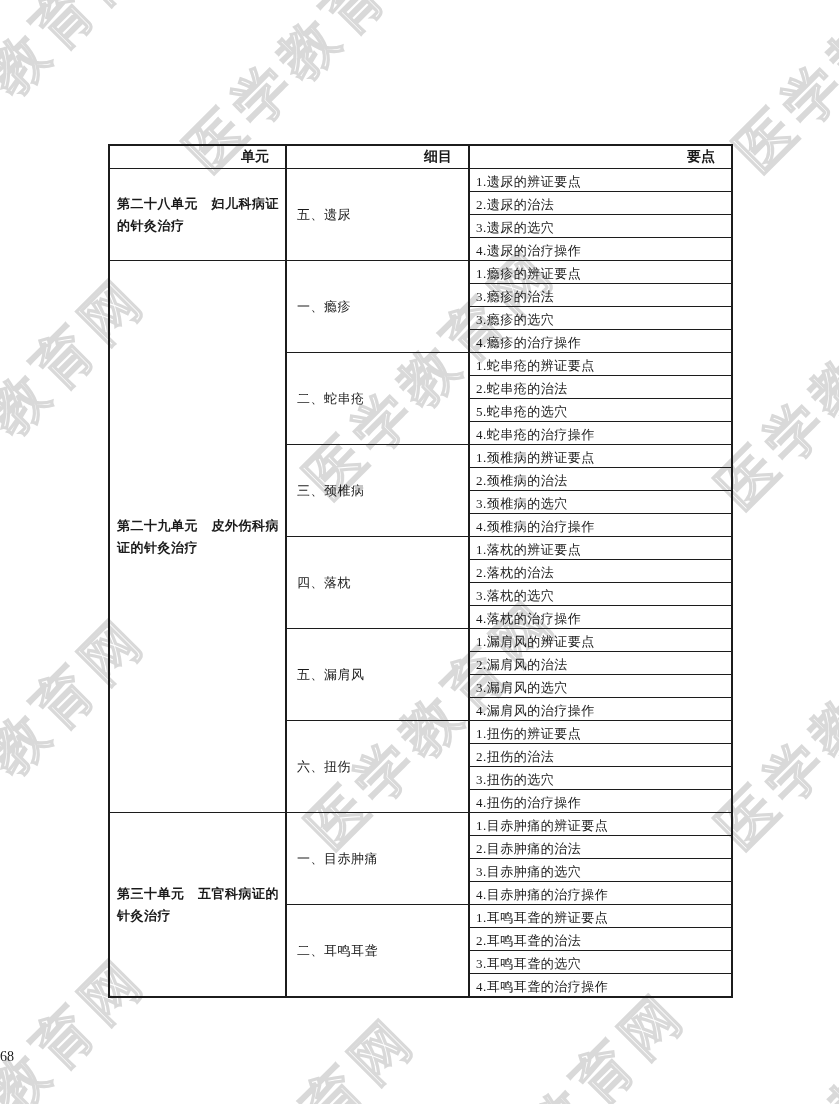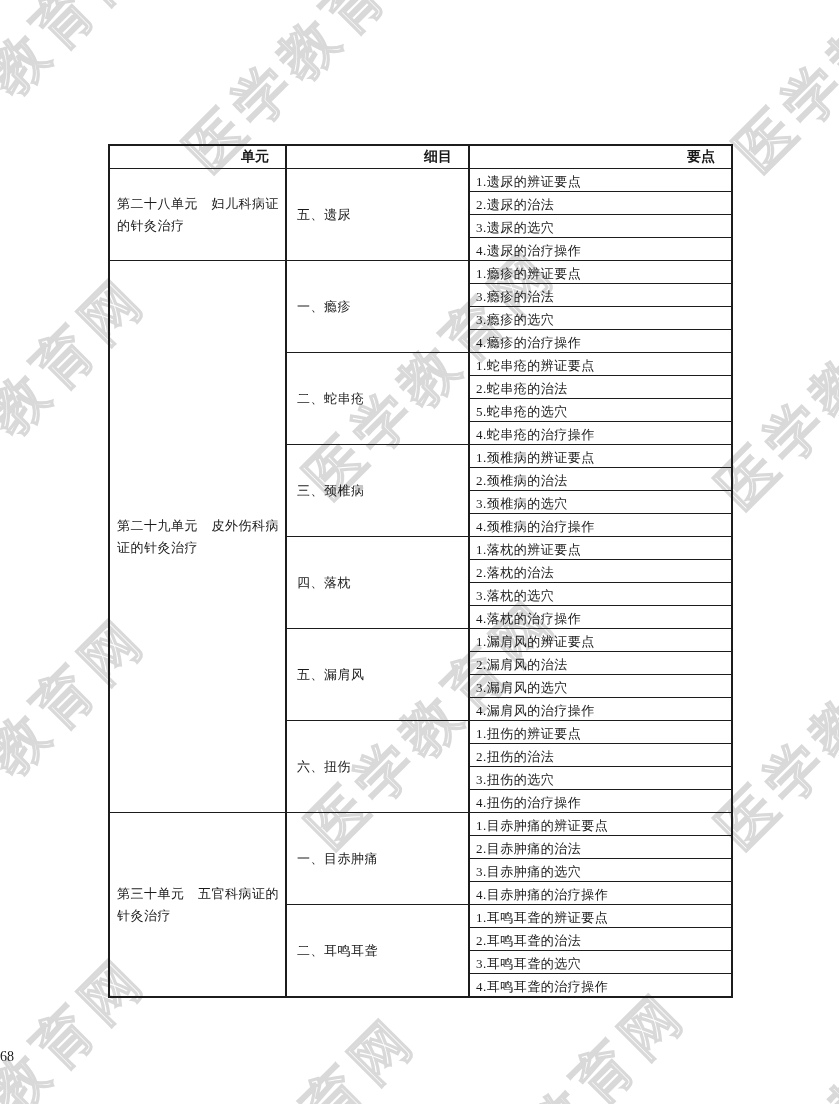--- a/index.html
+++ b/index.html
@@ -52,21 +52,21 @@
   table.syllabus th {
     font-weight: bold;
     font-size: 14px;
     text-align: right;
     height: 20px;
     padding: 1px 16px;
   }
   .col-w-unit  { width: 177px; }
   .col-w-item  { width: 183px; }
   .col-w-point { width: 263px; }
-  td.col-unit  { padding: 0 2px 0 7px; line-height: 1.65; letter-spacing: 0.5px; }
+  td.col-unit  { padding: 0 2px 0 7px; line-height: 1.65; letter-spacing: 0.5px; font-weight: bold; }
   td.col-item  { padding: 0 2px 0 10px; letter-spacing: 0.5px; }
   td.col-point { padding: 4px 2px 0 6px;  letter-spacing: 0.5px; }
 
   
   .page-number {
     position: absolute;
     left: 0; top: 1049px;
     width: 100%;
     text-align: left;
     font-size: 14px;

